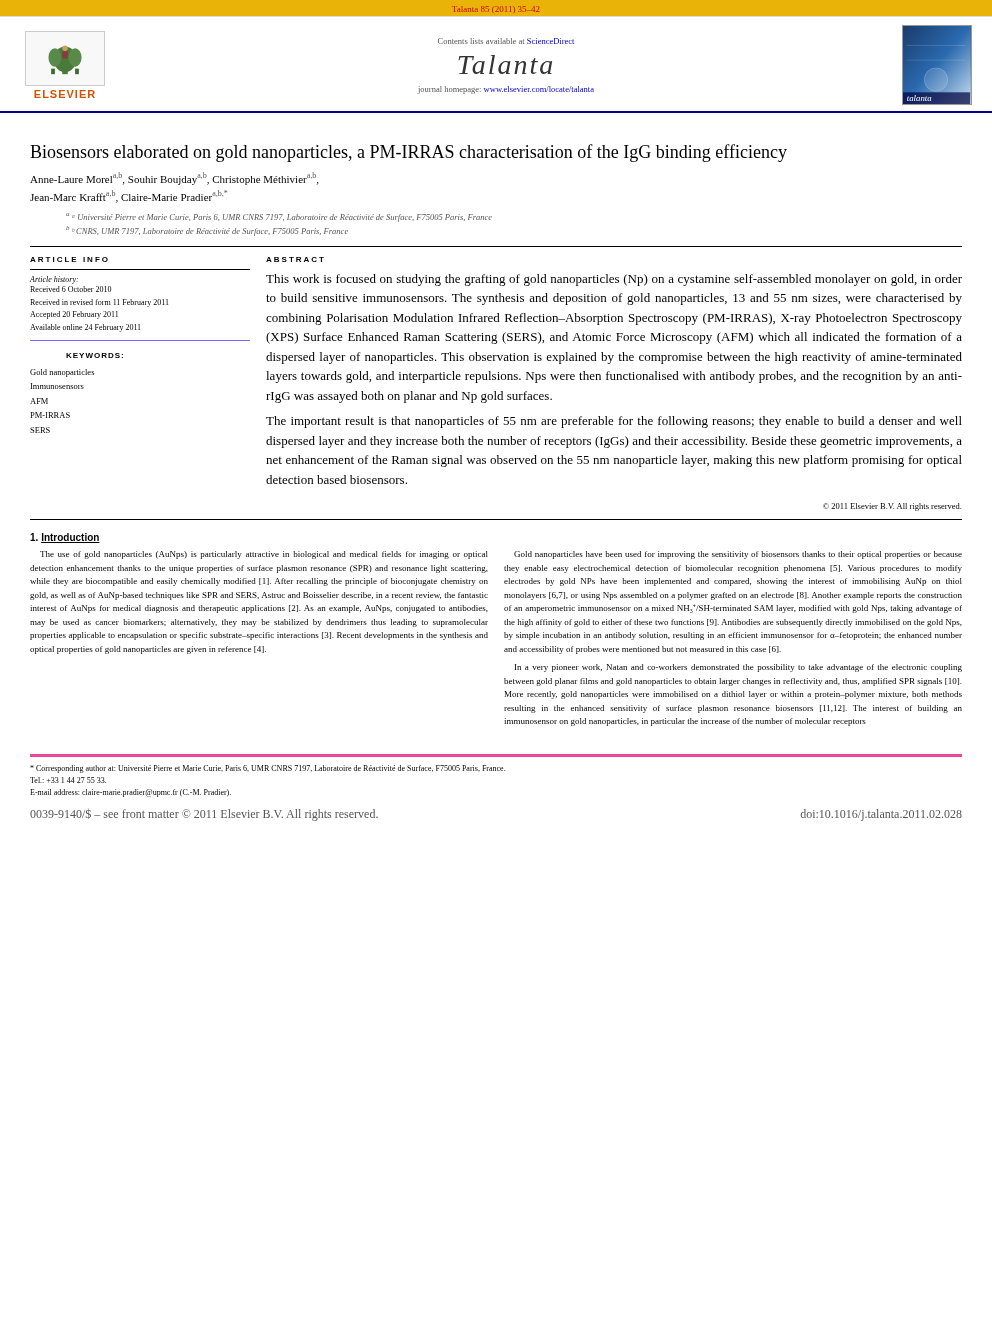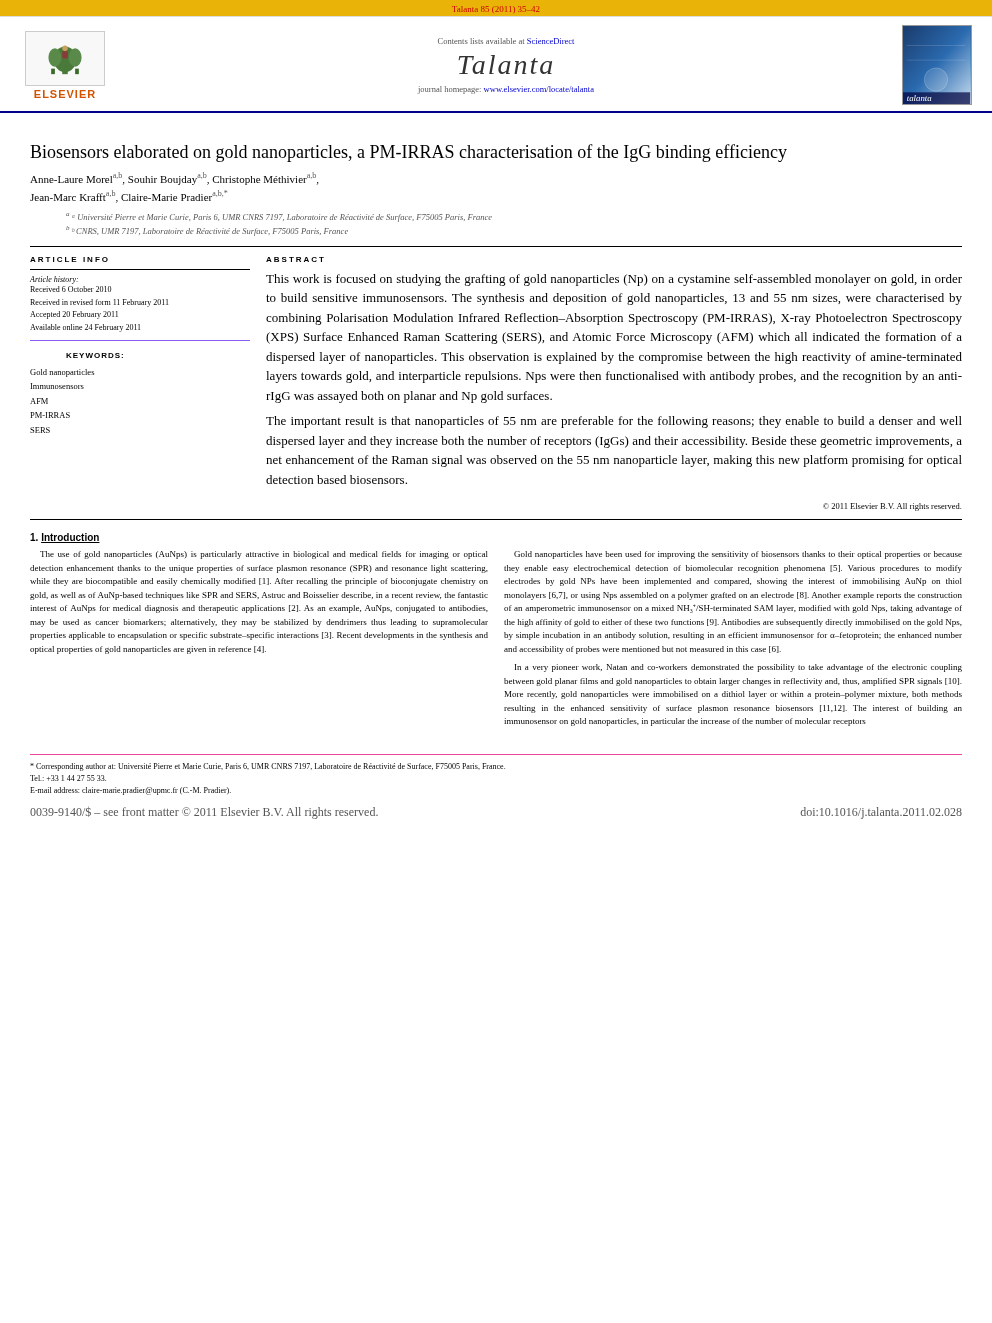--- a/index.html
+++ b/index.html
@@ -231,21 +231,21 @@
     }
 
     .body-text p {
       margin-bottom: 5px;
       text-indent: 10px;
     }
 
     
     .footer-section {
       margin-top: 20px;
-      border-top: 1px solid #ec4899;
+      border-top: 3px solid #ec4899;
       padding-top: 6px;
     }
     .footer-text {
       font-size: 8px;
       color: #000;
       line-height: 1.5;
     }
     .footer-bottom {
       margin-top: 8px;
       font-size: 12px;

